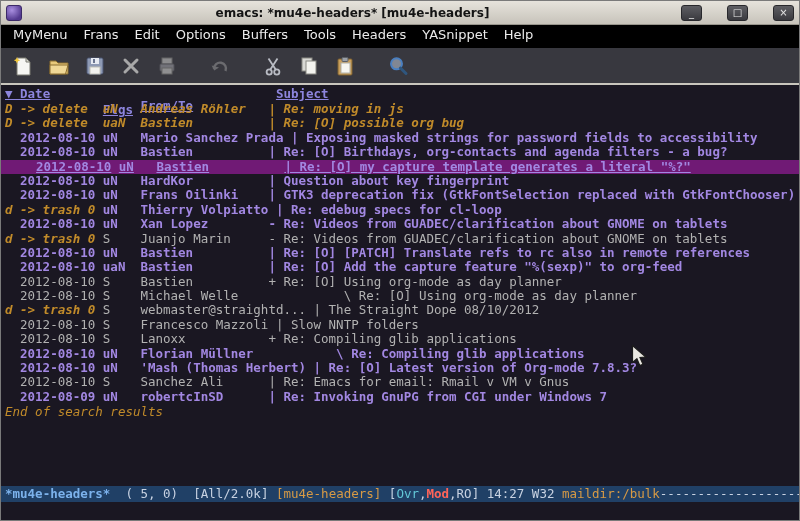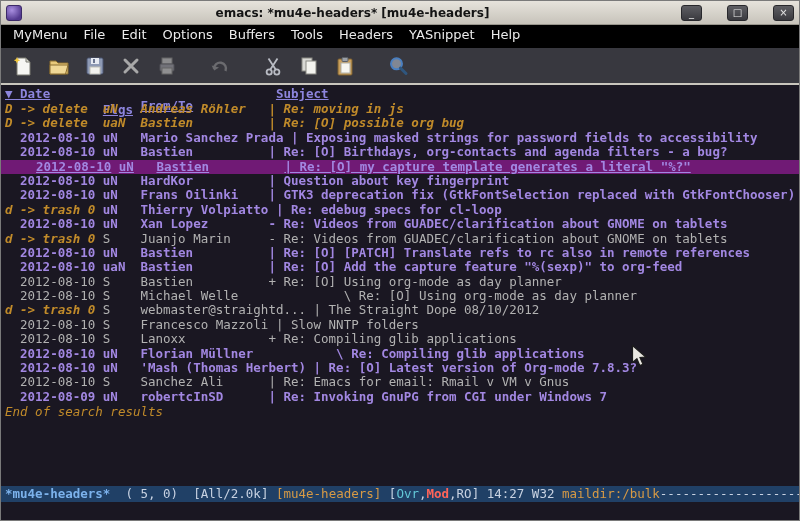--- a/index.html
+++ b/index.html
@@ -71,21 +71,21 @@
   <div class="titlebar">
     <div class="app-icon"></div>
     <div class="title">emacs: *mu4e-headers* [mu4e-headers]</div>
     <div class="win-btn">_</div>
     <div class="win-btn">□</div>
     <div class="win-btn">×</div>
   </div>
 
   <div class="menubar">
       <span class="menu-item">MyMenu</span>
-      <span class="menu-item">File</span>
+      <span class="menu-item">Frans</span>
       <span class="menu-item">Edit</span>
       <span class="menu-item">Options</span>
       <span class="menu-item">Buffers</span>
       <span class="menu-item">Tools</span>
       <span class="menu-item">Headers</span>
       <span class="menu-item">YASnippet</span>
       <span class="menu-item">Help</span>
     </div>
 
   <div class="toolbar">

